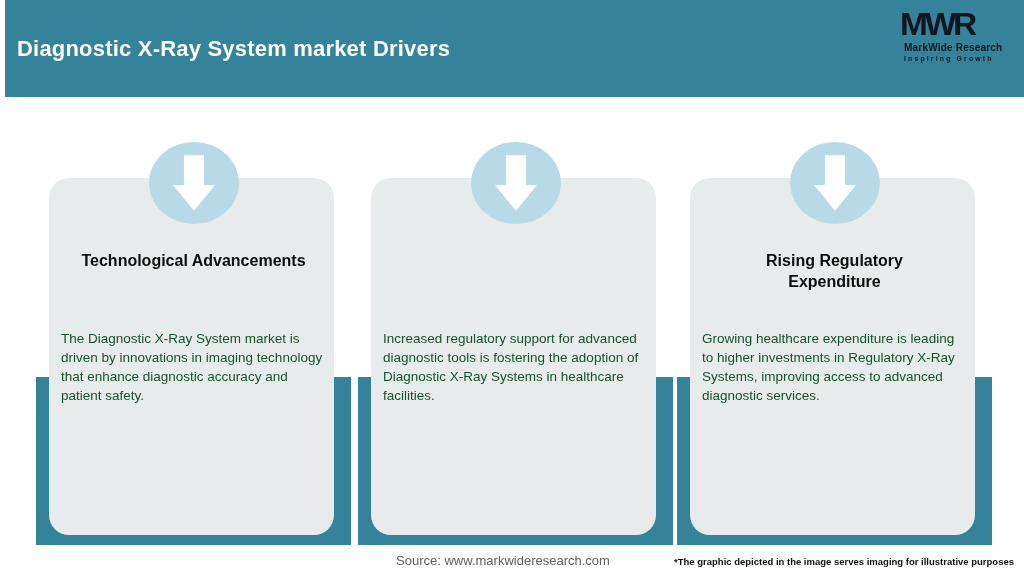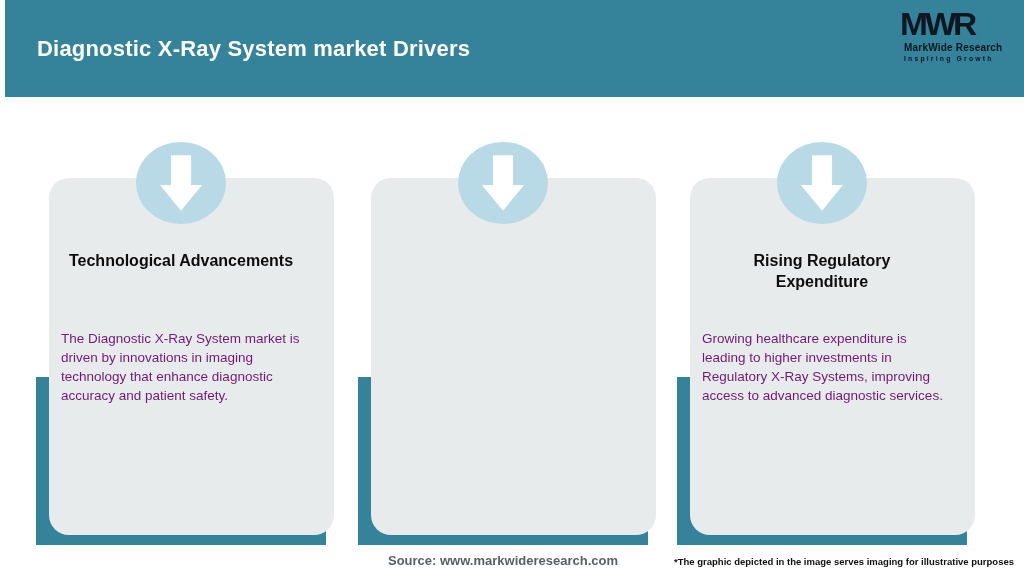--- a/index.html
+++ b/index.html
@@ -7,36 +7,36 @@
     position:relative; width:1024px; height:576px; background:#ffffff;
     overflow:hidden; font-family:"Liberation Sans", sans-serif;
   }
 
   
   .header {
     position:absolute; left:5px; top:0; width:1019px; height:97px;
     background:#35839b; display:flex; align-items:center;
   }
   .header-title {
-    margin-left:32px; font-size:22px; font-weight:700; color:#ffffff;
+    margin-left:12px; font-size:22px; font-weight:700; color:#ffffff;
     letter-spacing:0.2px;
   }
   .logo {
     position:absolute; top:9px; right:20px; width:100px; text-align:left;
     color:#0e1620; line-height:1;
   }
   .logo-monogram {
     font-size:31px; font-weight:900; letter-spacing:-3px;
     transform:scaleX(1.08); transform-origin:center;
   }
   .logo-name  { font-size:10px; font-weight:800; margin-top:3px; letter-spacing:0.2px; }
   .logo-tagline { font-size:6.8px; font-weight:700; letter-spacing:2.2px; margin-top:3px; }
 
   
-  .card-group { position:absolute; top:142px; width:264px; height:410px; }
+  .card-group { position:absolute; top:142px; width:264px; height:410px;padding-left:25px; }
   .cg-1 { left:49px; } .cg-2 { left:371px; } .cg-3 { left:690px; }
 
   .card-frame {
     position:absolute; left:-13px; right:-13px; top:235px; height:168px;
     background:#35839b;
   }
   .card {
     position:absolute; left:0; top:36px; width:285px; height:357px;
     background:#e8ebeb; border-radius:20px;
   }
@@ -46,27 +46,27 @@
     display:flex; align-items:center; justify-content:center;
   }
   .arrow-svg { display:block; }
   .card-title {
     position:absolute; top:109px; left:10px; right:10px; text-align:center;
     font-size:16px; font-weight:700; color:#0d0d0d; line-height:1.3;
     white-space:pre-line;
   }
   .card-body {
     position:absolute; top:187px; left:12px; right:10px; text-align:left;
-    font-size:13.5px; line-height:1.42; color:#701a75;
+    font-size:13.5px; line-height:1.42; color:#14532d;
   }
 
   
   .source-text {
     position:absolute; left:0; top:553px; width:1006px; text-align:center;
-    font-size:13px; font-weight:700; color:#5a5f63;
+    font-size:13px; font-weight:400; color:#5a5f63;
   }
   .disclaimer-text {
     position:absolute; right:10px; top:556px; font-size:9.5px;
     font-weight:600; color:#111111;
   }
 </style>
 </head>
 <body>
 
 <div class="stage">
@@ -97,20 +97,21 @@
   <div class="card-group cg-2">
     <div class="card-frame"></div>
     <div class="card"></div>
     <div class="icon-circle">
       <span>
         <svg class="arrow-svg" width="44" height="56" viewBox="0 0 46 58">
           <path d="M12.5 0 H33.5 V31 H45 L23 58 L1 31 H12.5 Z" fill="#ffffff"></path>
         </svg>
       </span>
     </div>
+    <div class="card-body">Increased regulatory support for advanced diagnostic tools is fostering the adoption of Diagnostic X-Ray Systems in healthcare facilities.</div>
   </div>
 
   <div class="card-group cg-3">
     <div class="card-frame"></div>
     <div class="card"></div>
     <div class="icon-circle">
       <span>
         <svg class="arrow-svg" width="44" height="56" viewBox="0 0 46 58">
           <path d="M12.5 0 H33.5 V31 H45 L23 58 L1 31 H12.5 Z" fill="#ffffff"></path>
         </svg>

